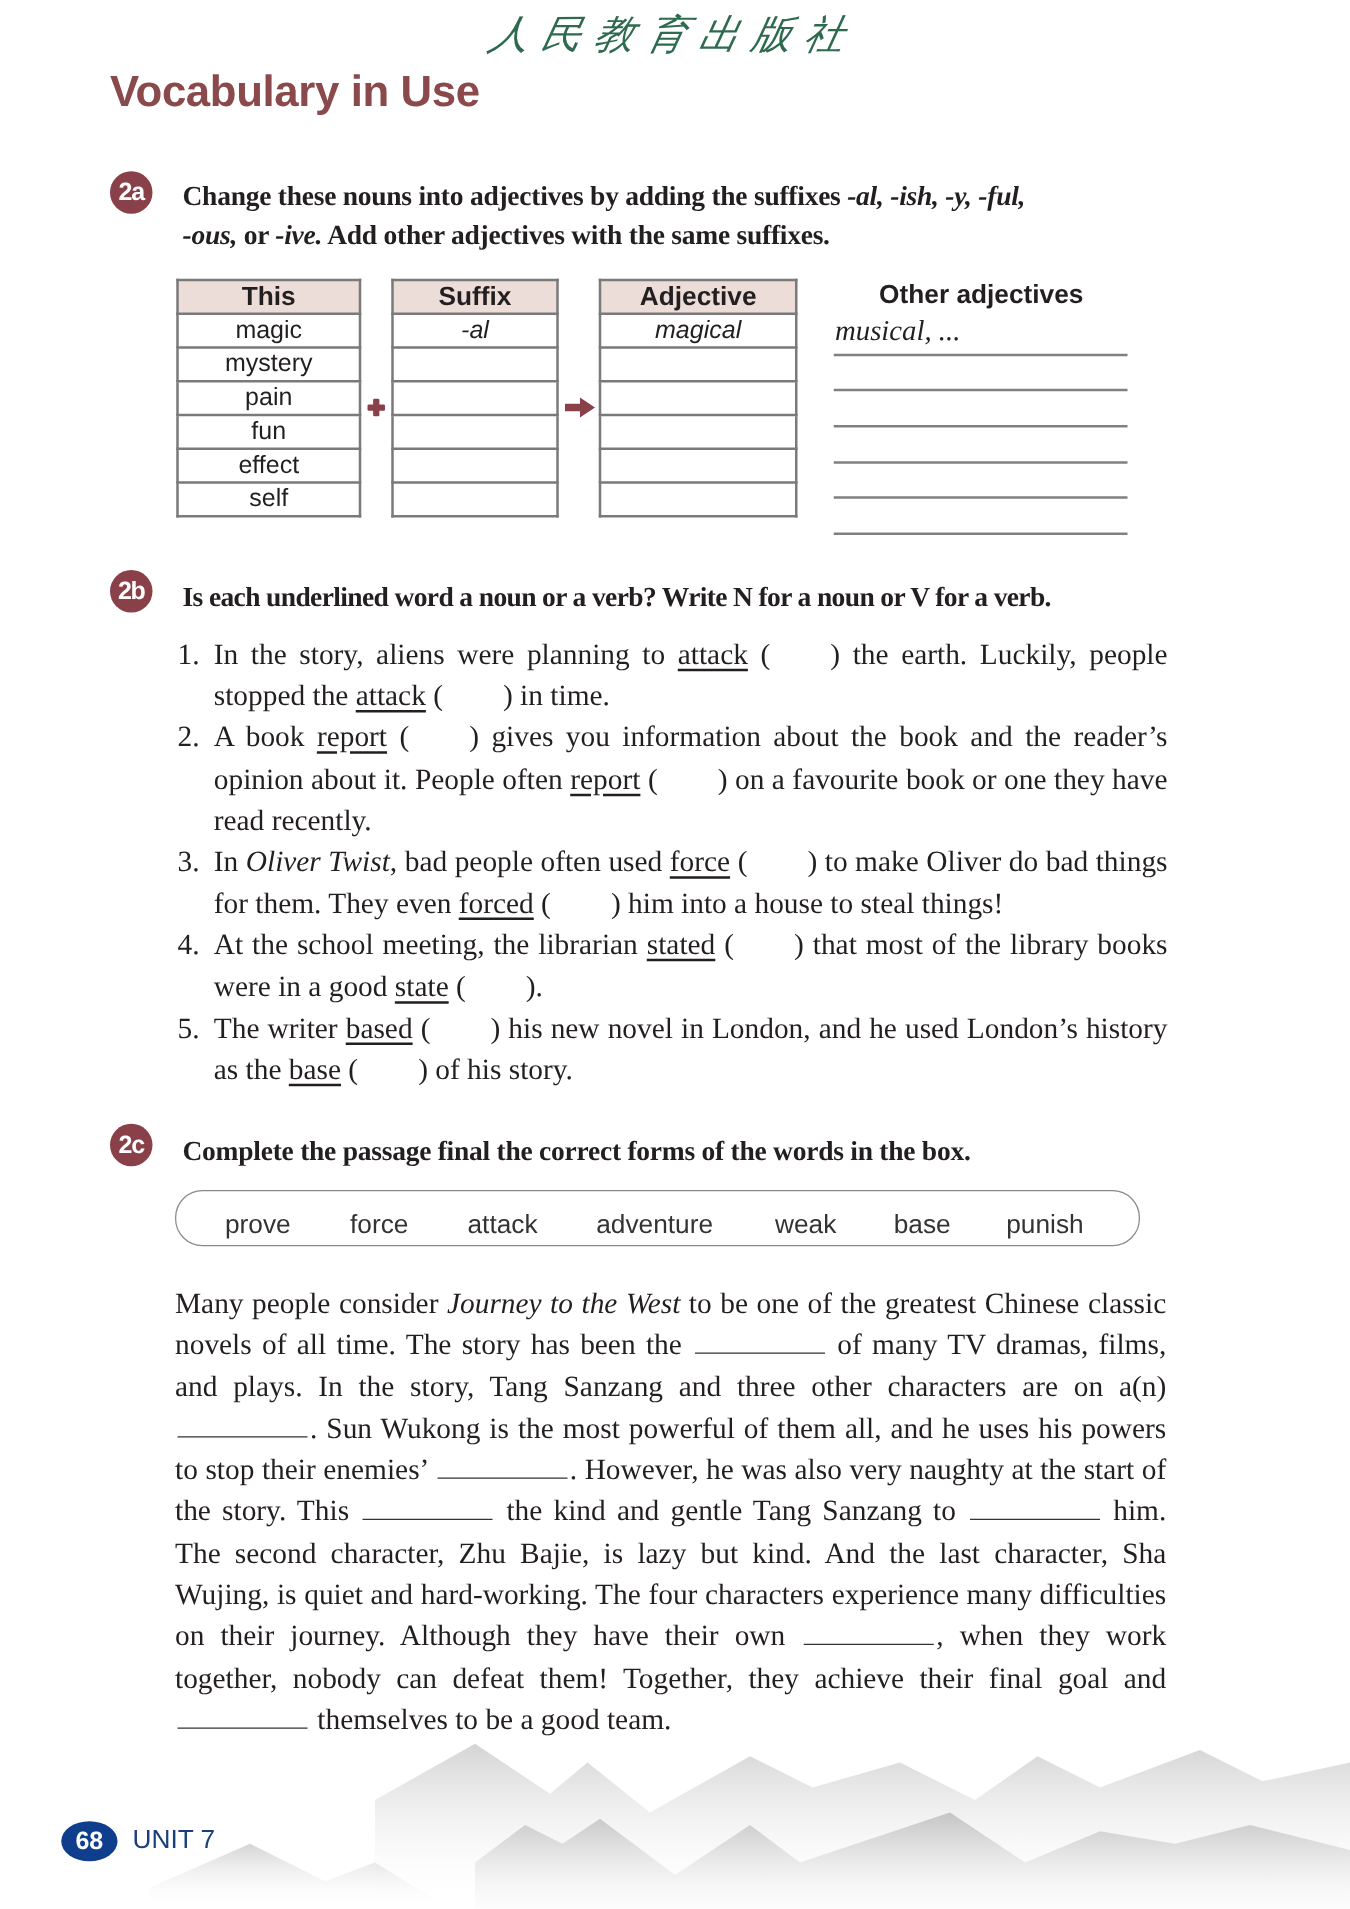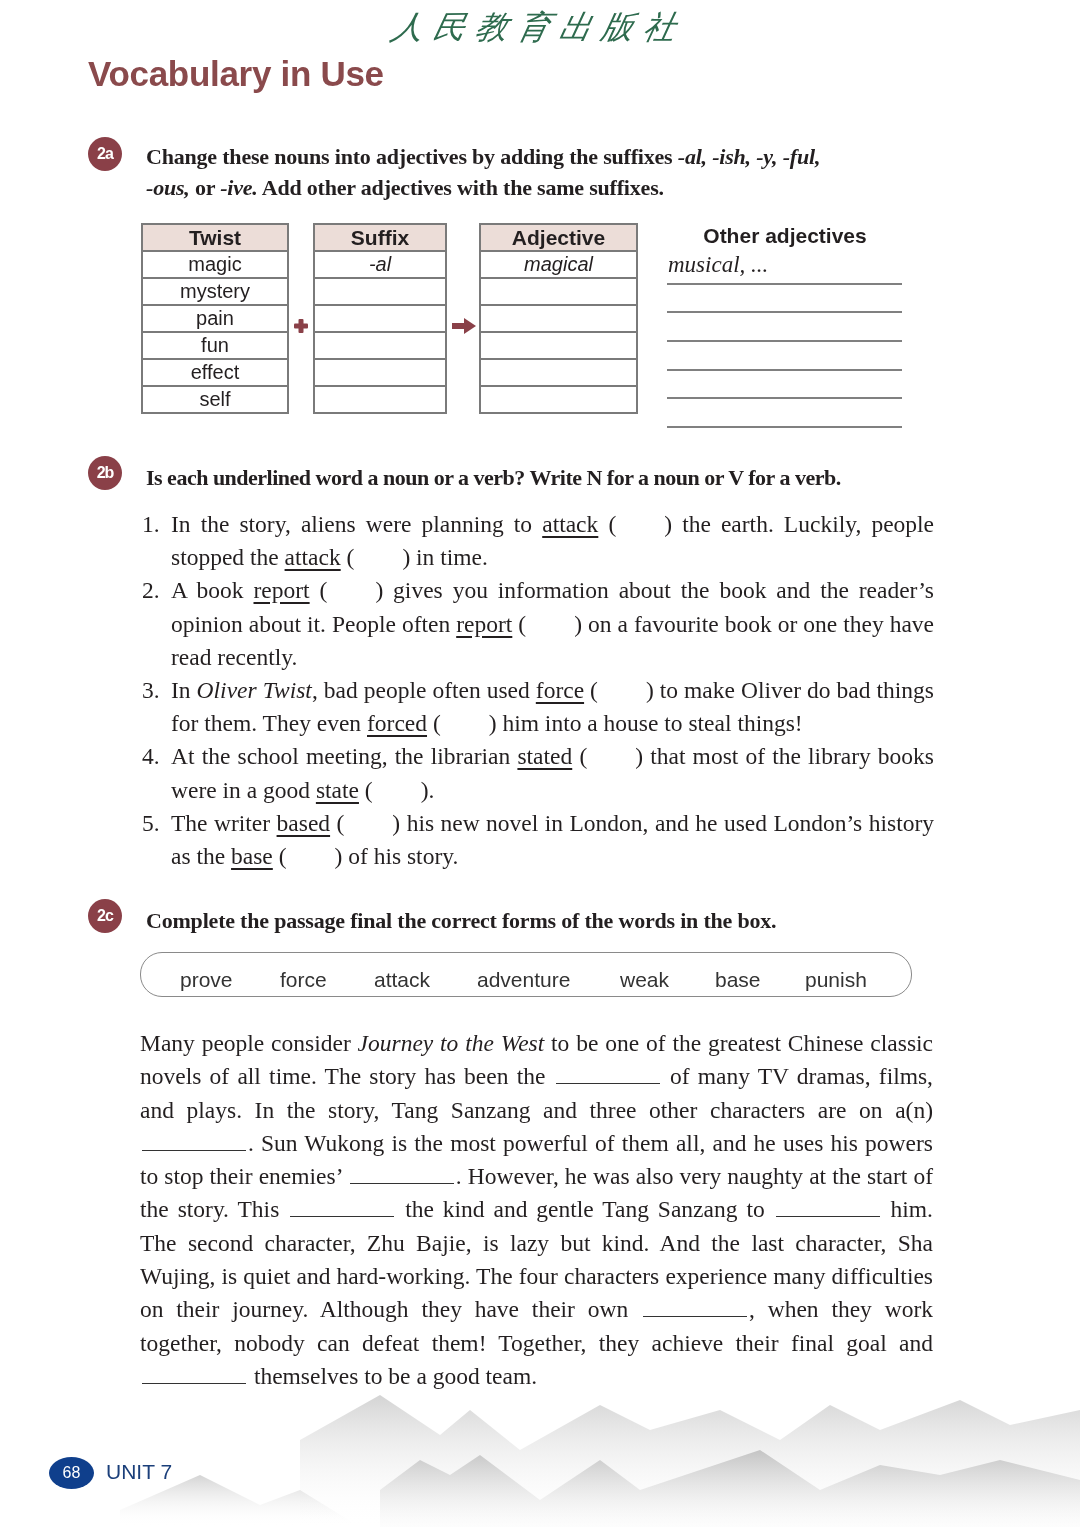--- a/index.html
+++ b/index.html
@@ -15,21 +15,21 @@
     white-space: nowrap; transform: skewX(-12deg);
   }
   .page-title {
     position: absolute; left: 88px; top: 54px; margin: 0;
     font-family: "Liberation Sans", sans-serif; font-weight: bold;
     font-size: 35px; color: #8a4a4c; letter-spacing: -0.3px;
   }
   .badge {
     position: absolute; width: 34px; height: 34px; border-radius: 50%;
     background: #8a4048; color: #fff;
-    font-family: "Liberation Sans", sans-serif; font-weight: bold; font-size: 16px;
+    font-family: "Liberation Sans", sans-serif; font-weight: bold; font-size: 20px;
     display: flex; align-items: center; justify-content: center; letter-spacing: -1px;
   }
   .instr {
     position: absolute; left: 142px; margin: 4px;
     font-family: "Liberation Serif", serif; font-weight: bold;
     font-size: 22px; line-height: 31px; color: #231f20; letter-spacing: -0.2px;
   }
   .instr i { font-weight: bold; }
 
   
@@ -82,21 +82,21 @@
     font-size: 23.5px; line-height: 33.3px; text-align: justify; text-align-last: left;
   }
   .blank { display: inline-block; width: 104px; border-bottom: 1.5px solid #333; height: 18px; vertical-align: baseline; margin: 0 2px; }
 
   
   .mountains { position: absolute; left: 0; top: 1380px; width: 1080px; height: 147px; }
 
   .page-num {
     position: absolute; left: 49px; top: 1457px; width: 45px; height: 32px; border-radius: 50%;
     background: #0f3f8c; color: #fff; font-family: "Liberation Sans", sans-serif;
-    font-weight: normal; font-size: 16px; display: flex; align-items: center; justify-content: center;
+    font-weight: bold; font-size: 20px; display: flex; align-items: center; justify-content: center;
   }
   .unit-label {
     position: absolute; left: 106px; top: 1460px;
     font-family: "Liberation Sans", sans-serif; font-size: 21px; color: #1b3f7a;
   }
 </style>
 </head>
 <body>
 
 <div class="publisher">人民教育出版社</div>
@@ -104,21 +104,21 @@
 
 <div class="badge" style="left:88px;top:137px;">2a</div>
 <p class="instr" style="top:137px;width:800px;">
   <span>Change these nouns into adjectives by adding the suffixes </span><i>-al, -ish, -y, -ful,</i><br>
   <i>-ous,</i><span> or </span><i>-ive.</i><span> Add other adjectives with the same suffixes.</span>
 </p>
 
 <table class="vtab" style="left:141px;top:223px;width:148px;">
   <thead>
       <tr>
-        <th>Twist</th>
+        <th>This</th>
       </tr>
     </thead>
   <tbody>
     <tr>
         <td>magic</td>
       </tr>
     <tr>
         <td>mystery</td>
       </tr>
     <tr>

